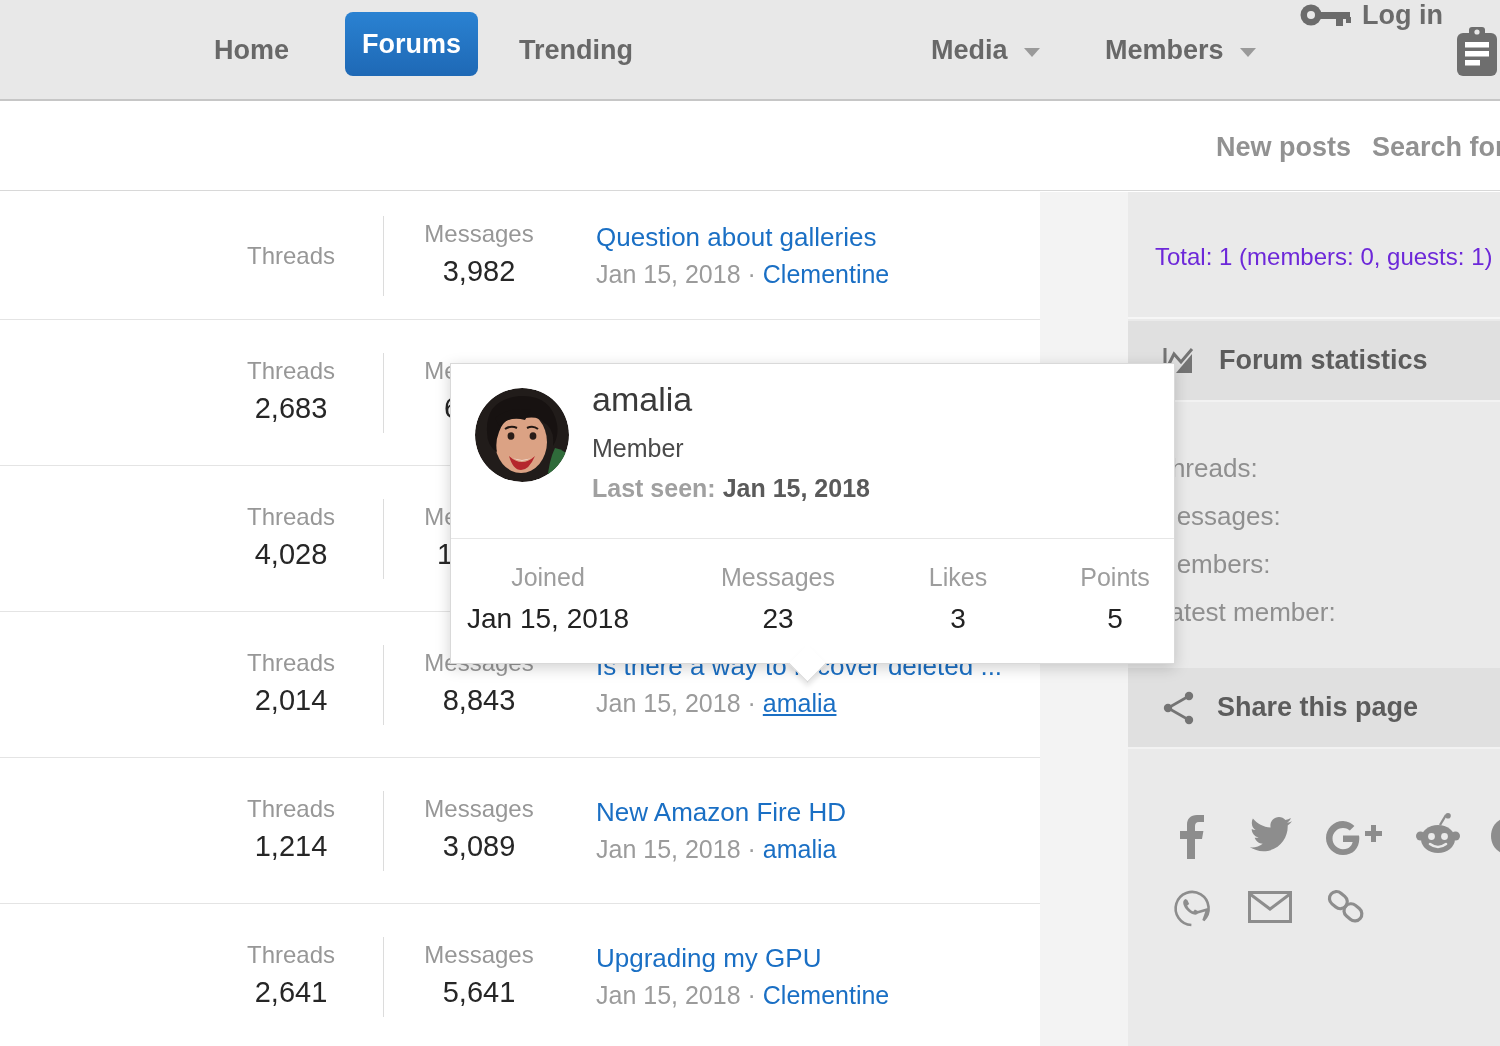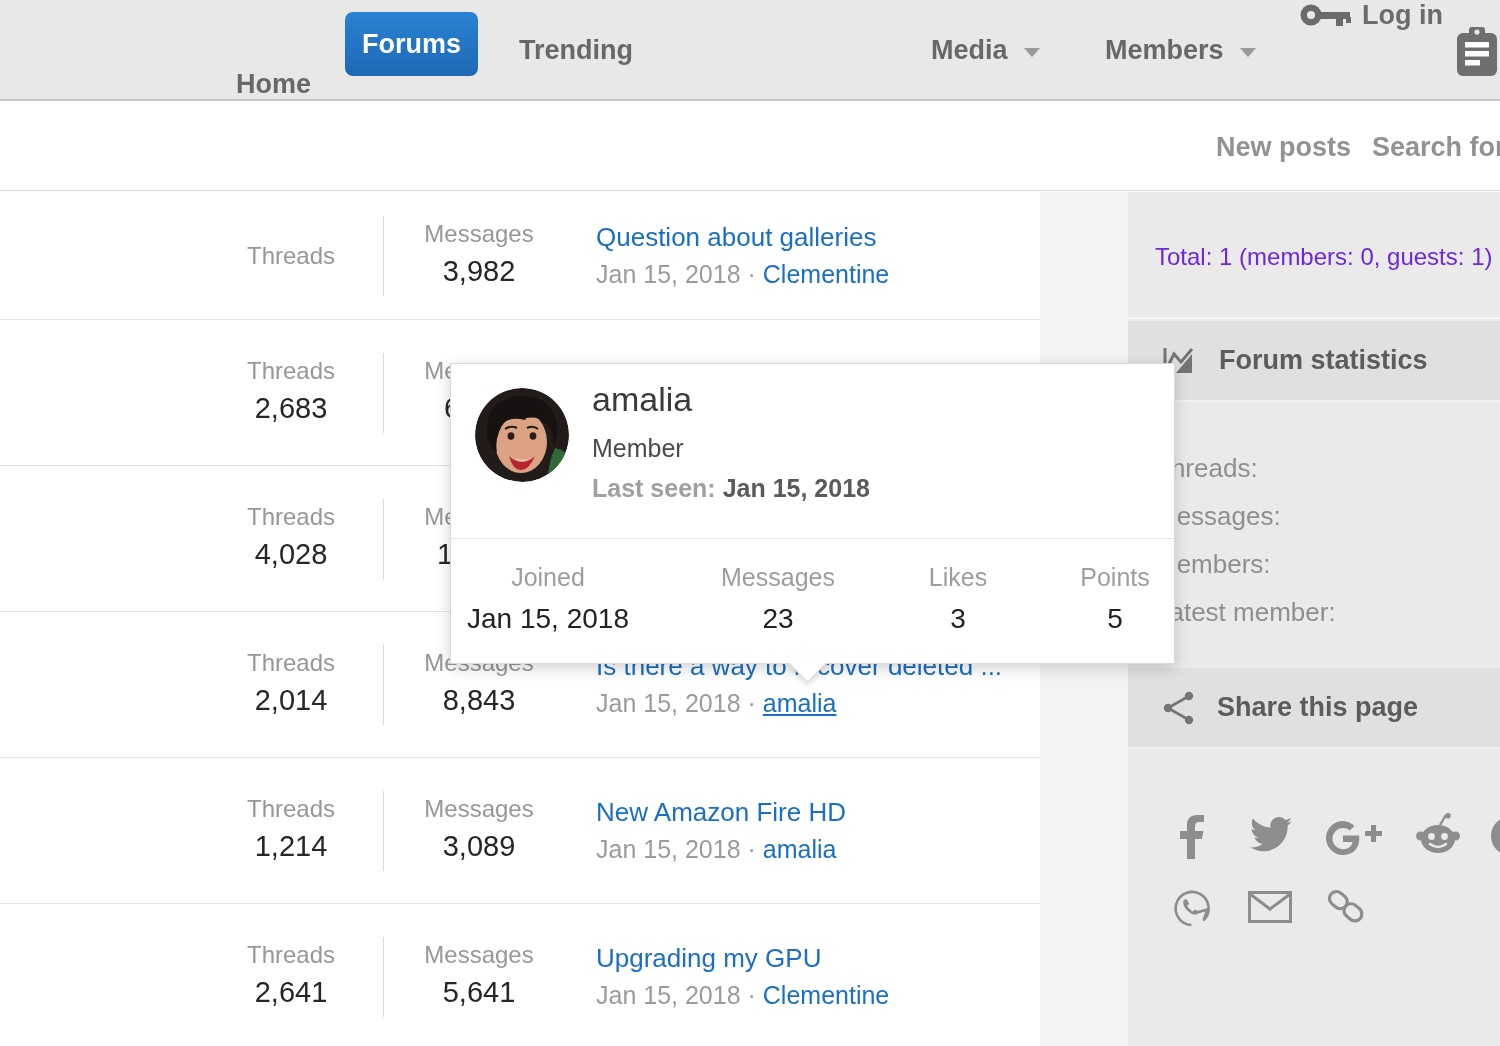--- a/index.html
+++ b/index.html
@@ -82,21 +82,21 @@
   .pstat .val { font-size:28px; color:#222; line-height:50px; }
 
   svg { display:block; }
 </style>
 </head>
 <body>
 
 <div id="stage">
 
   <div class="topnav">
-    <div class="nav-item" style="left:236px;align-items:flex-end;">
+    <div class="nav-item" style="left:214px;">
       <span>Home</span>
     </div>
     <div class="nav-item nav-forums">
       <span>Forums</span>
     </div>
     <div class="nav-item" style="left:519px;">
       <span>Trending</span>
     </div>
     <div class="nav-item" style="left:931px;">
       <span>Media</span>

